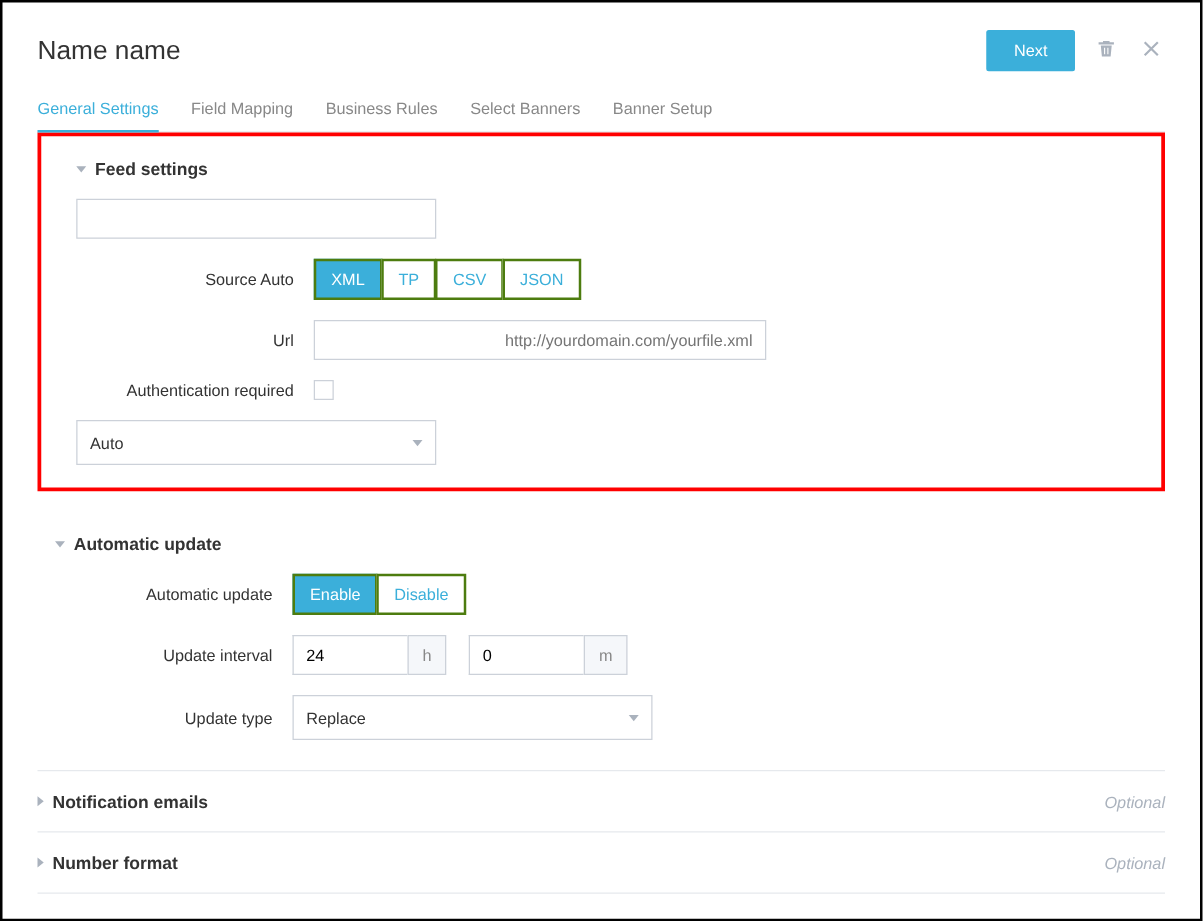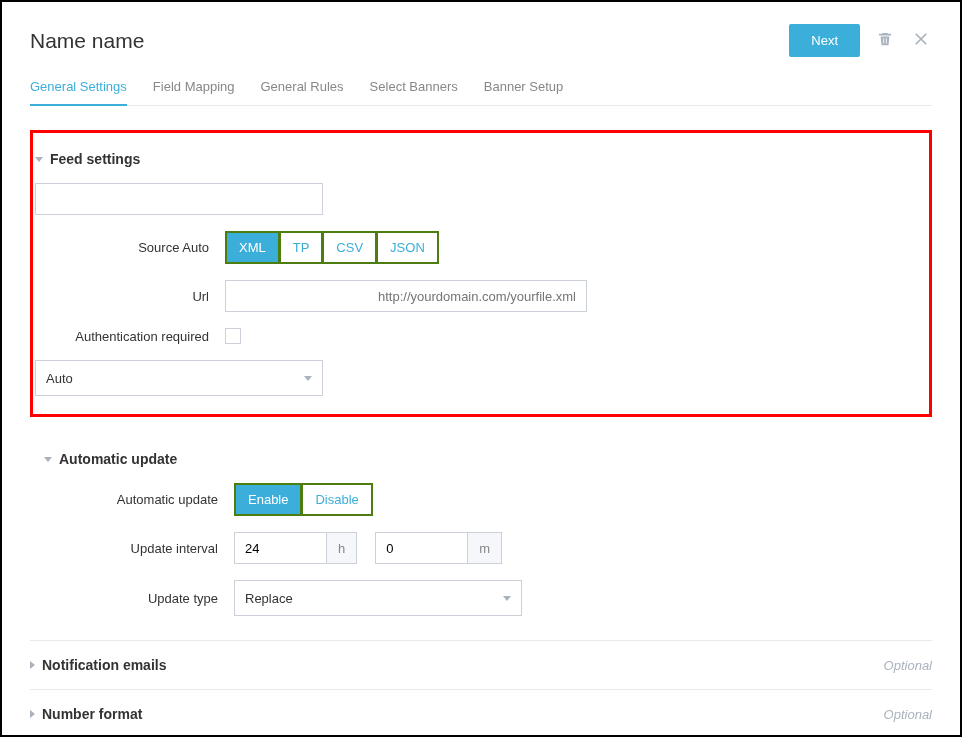--- a/index.html
+++ b/index.html
@@ -7,21 +7,21 @@
     .container { padding: 22px 28px; }
     .header { display: flex; align-items: center; justify-content: space-between; margin-bottom: 22px; }
     .header-left { font-size: 21px; color: #333; font-weight: 400; }
     .header-right { display: flex; align-items: center; gap: 14px; }
     .btn-next { background: #3bafda; color: #fff; border: none; padding: 9px 22px; font-size: 13px; cursor: pointer; border-radius: 2px; }
     .icon-btn { background: none; border: none; cursor: pointer; color: #aab2bd; font-size: 15px; padding: 4px; }
     .tabs { display: flex; gap: 26px; border-bottom: 1px solid #e6e9ed; margin-bottom: 0; }
     .tab { padding: 0 0 10px 0; color: #888; cursor: pointer; font-size: 13px; }
     .tab.active { color: #3bafda; border-bottom: 2px solid #3bafda; margin-bottom: -1px; }
     .content { margin-top: 0; }
-    .highlight-box { border: 3px solid #ff0000; padding: 18px 14px 18px 2px; margin-top: 24px; margin-bottom: 16px; }
+    .highlight-box { border: 3px solid #ff0000; padding: 18px 14px 18px 28px; margin-top: 0; margin-bottom: 16px; }
     .section-header { display: flex; align-items: center; gap: 7px; font-weight: 700; font-size: 14px; color: #333; margin-bottom: 16px; }
     .section-header-collapsed { display: flex; align-items: center; justify-content: space-between; padding: 16px 0; border-top: 1px solid #e6e9ed; cursor: pointer; gap: 23px; }
     .section-header-collapsed .left { display: flex; align-items: center; gap: 7px; font-weight: 700; font-size: 14px; color: #333; }
     .optional { color: #aab2bd; font-style: italic; font-size: 13px; font-weight: 400; }
     .caret { width: 0; height: 0; display: inline-block; }
     .caret-down { border-left: 4px solid transparent; border-right: 4px solid transparent; border-top: 5px solid #aab2bd; }
     .caret-right { border-top: 4px solid transparent; border-bottom: 4px solid transparent; border-left: 5px solid #aab2bd; }
     .form-row { display: flex; align-items: center; margin-bottom: 16px; }
     .form-label { width: 190px; text-align: right; padding-right: 16px; color: #333; font-size: 13px; }
     .form-control { flex: 0 0 auto; }
@@ -58,21 +58,21 @@
         <svg viewBox="0 0 16 16" fill="none" stroke="currentColor" stroke-width="2">
             <path d="M2 2l12 12M14 2L2 14"></path>
           </svg>
       </button>
     </div>
   </div>
 
   <div class="tabs">
     <div class="tab active">General Settings</div>
     <div class="tab">Field Mapping</div>
-    <div class="tab">General Rules</div>
+    <div class="tab">Business Rules</div>
     <div class="tab">Select Banners</div>
     <div class="tab">Banner Setup</div>
   </div>
 
   <div class="content">
     <div class="highlight-box">
       <div class="section-header">
         <span class="caret caret-down"></span>
         <span>Feed settings</span>
       </div>

